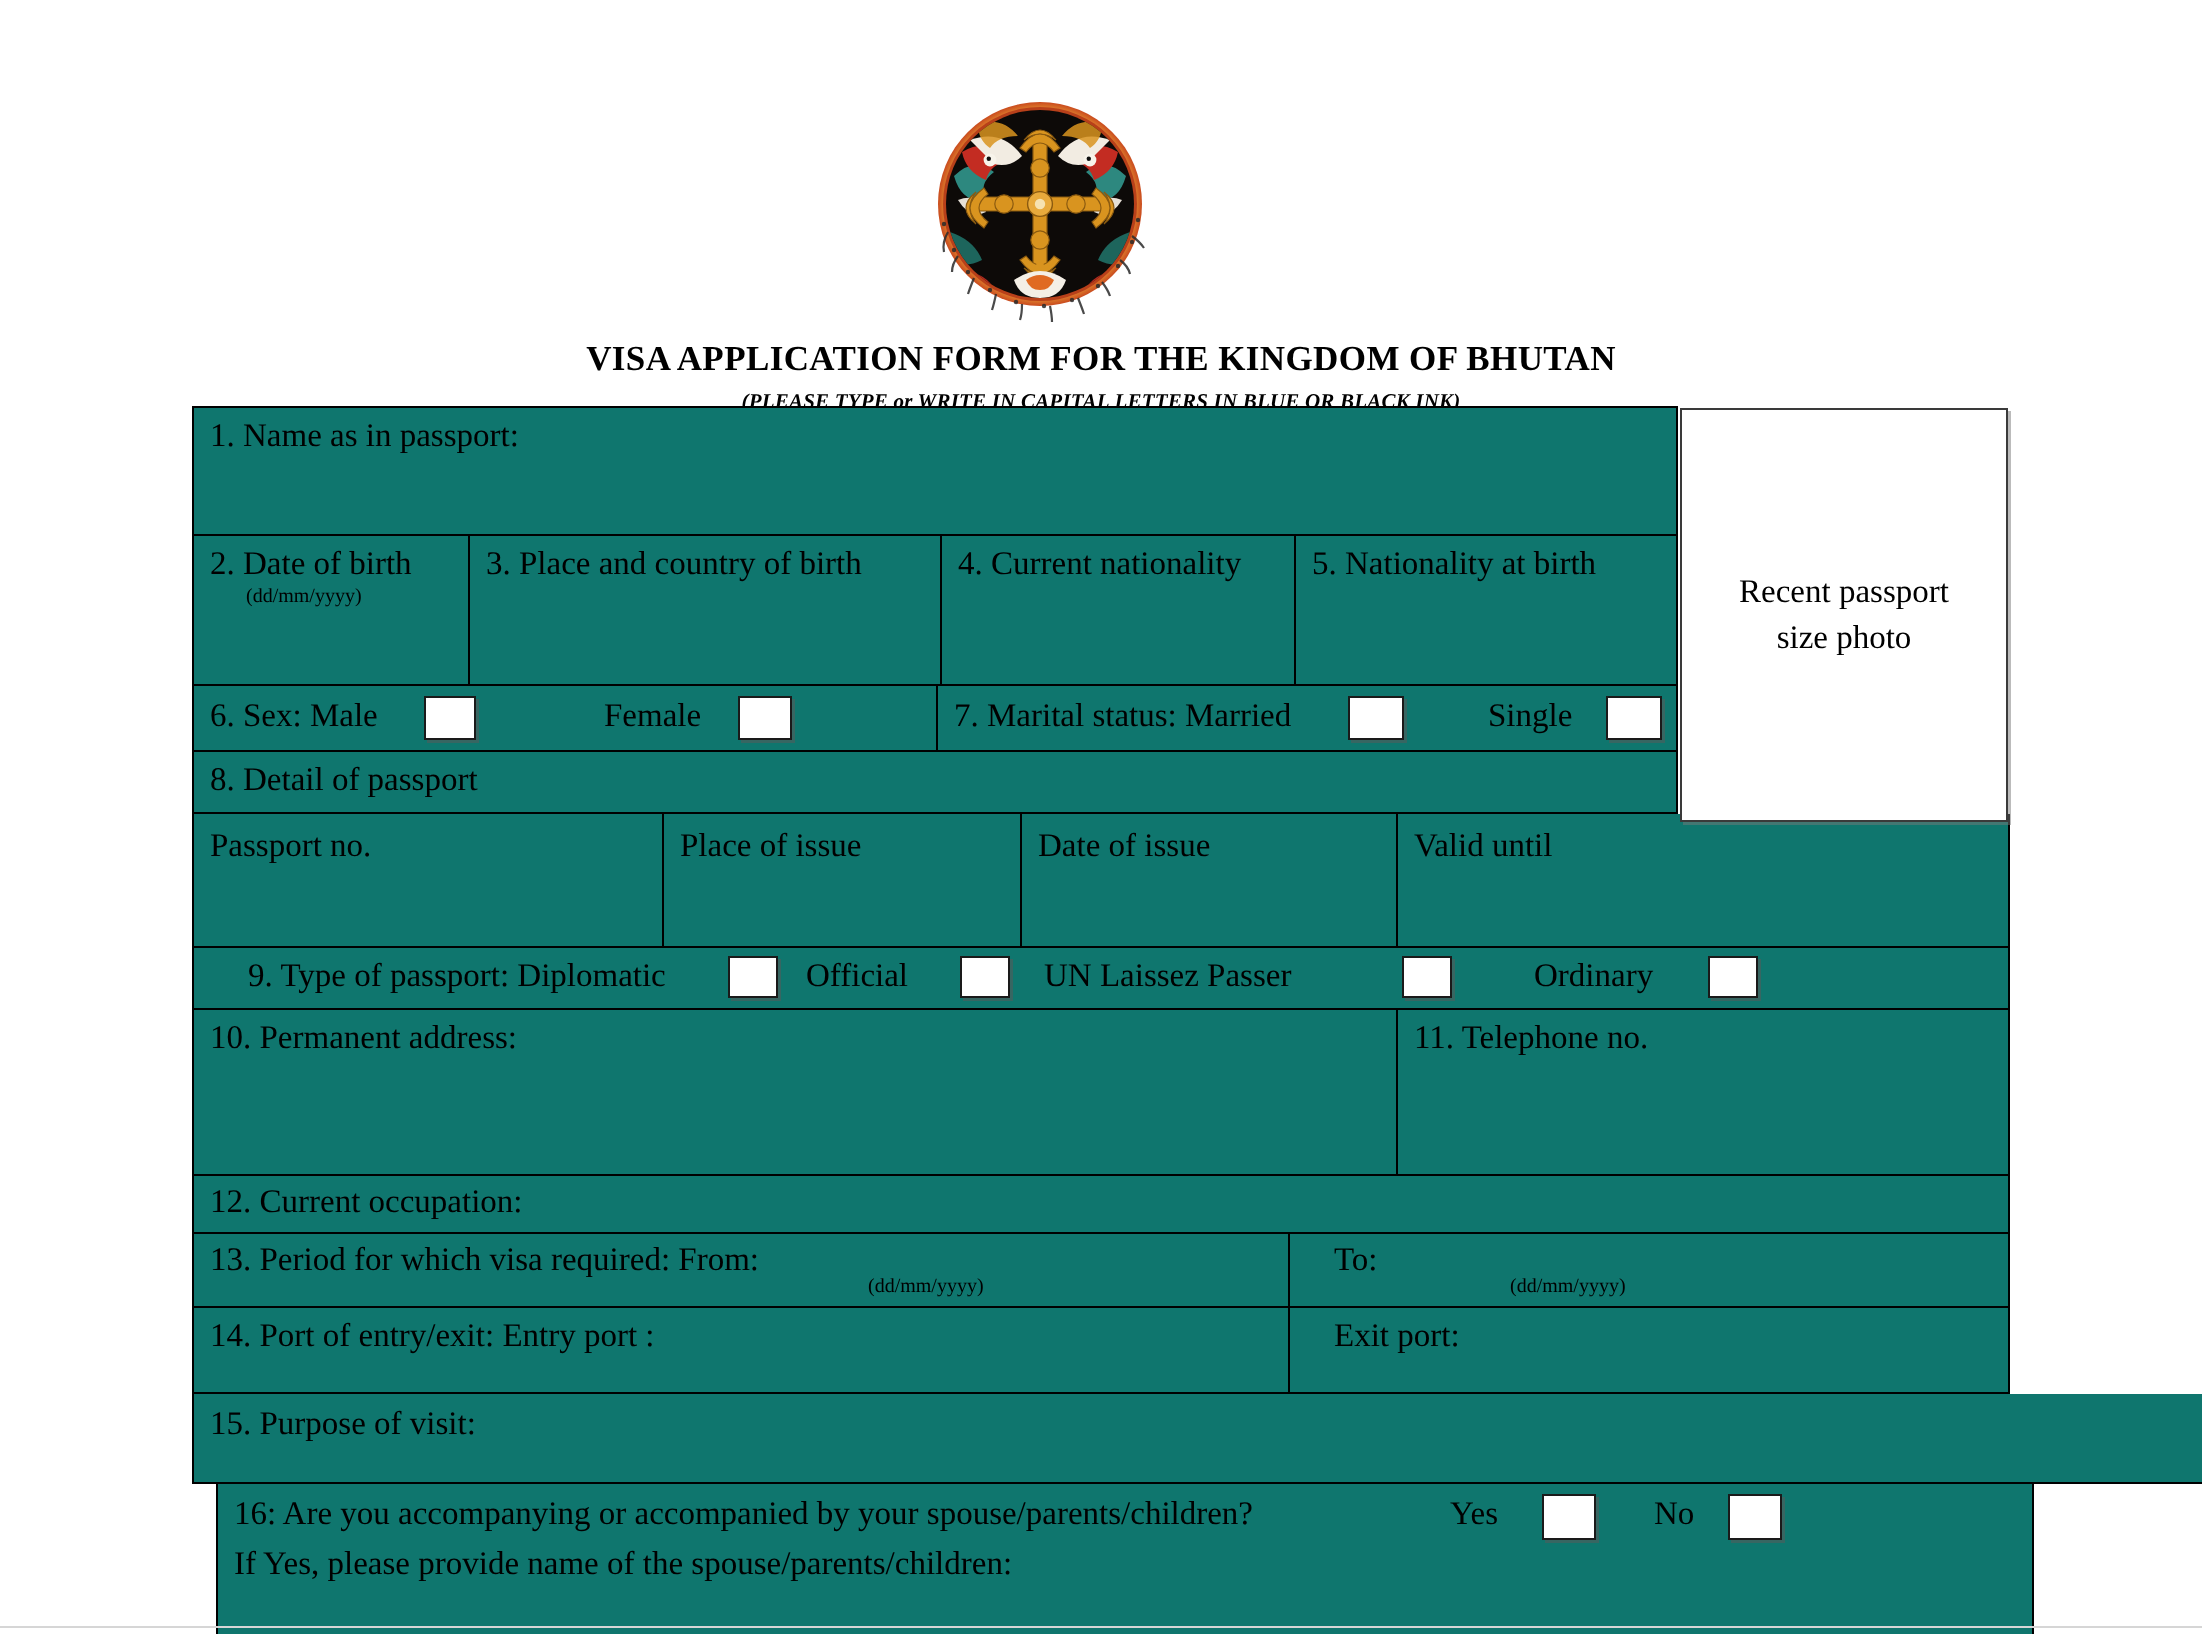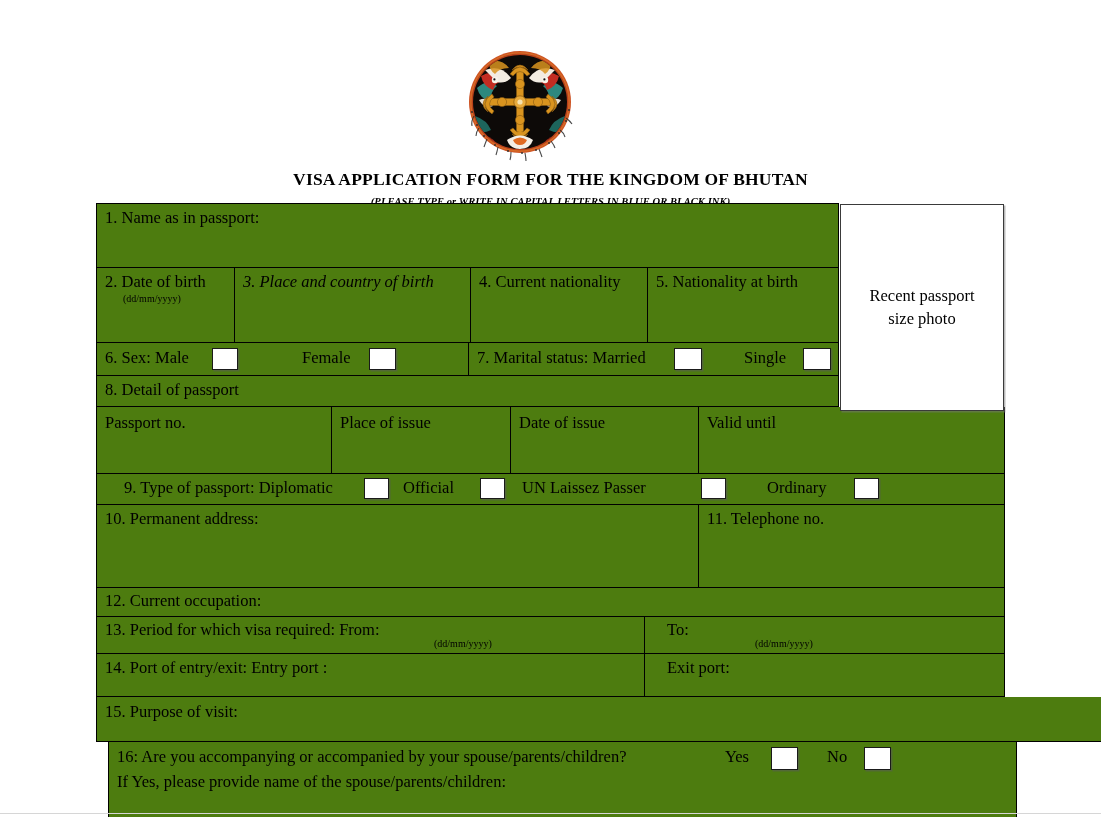--- a/index.html
+++ b/index.html
@@ -58,21 +58,21 @@
     position: absolute;
     left: 96px;
     top: 203px;
     width: 909px;
     height: 614px;
   }
 
   .cell {
     position: absolute;
     border: 1px solid #000;
-    background: #4d7c0f;
+    background: #0f766e;
   }
   .cell.nb-top    { border-top: none; }
   .cell.nb-left   { border-left: none; }
 
   .lbl {
     position: absolute;
     font-size: 16.5px;
     line-height: 1;
     white-space: nowrap;
   }
@@ -230,21 +230,21 @@
 
   <div class="cell" style="left:0px; top:0px; width:743px; height:65px;">
     <span class="lbl" style="left:8px; top:6px;">1. Name as in passport:</span>
   </div>
 
   <div class="cell nb-top" style="left:0px; top:65px; width:139px; height:75px;">
     <span class="lbl" style="left:8px; top:6px;">2. Date of birth</span>
     <span class="lbl-sm" style="left:26px; top:26px;">(dd/mm/yyyy)</span>
   </div>
 
-  <div class="cell nb-top nb-left" style="left:139px; top:65px; width:236px; height:75px;font-style:italic;">
+  <div class="cell nb-top nb-left" style="left:139px; top:65px; width:236px; height:75px;">
     <span class="lbl" style="left:8px; top:6px;">3. Place and country of birth</span>
   </div>
 
   <div class="cell nb-top nb-left" style="left:375px; top:65px; width:177px; height:75px;">
     <span class="lbl" style="left:8px; top:6px;">4. Current nationality</span>
   </div>
 
   <div class="cell nb-top nb-left" style="left:552px; top:65px; width:191px; height:75px;">
     <span class="lbl" style="left:8px; top:6px;">5. Nationality at birth</span>
   </div>

